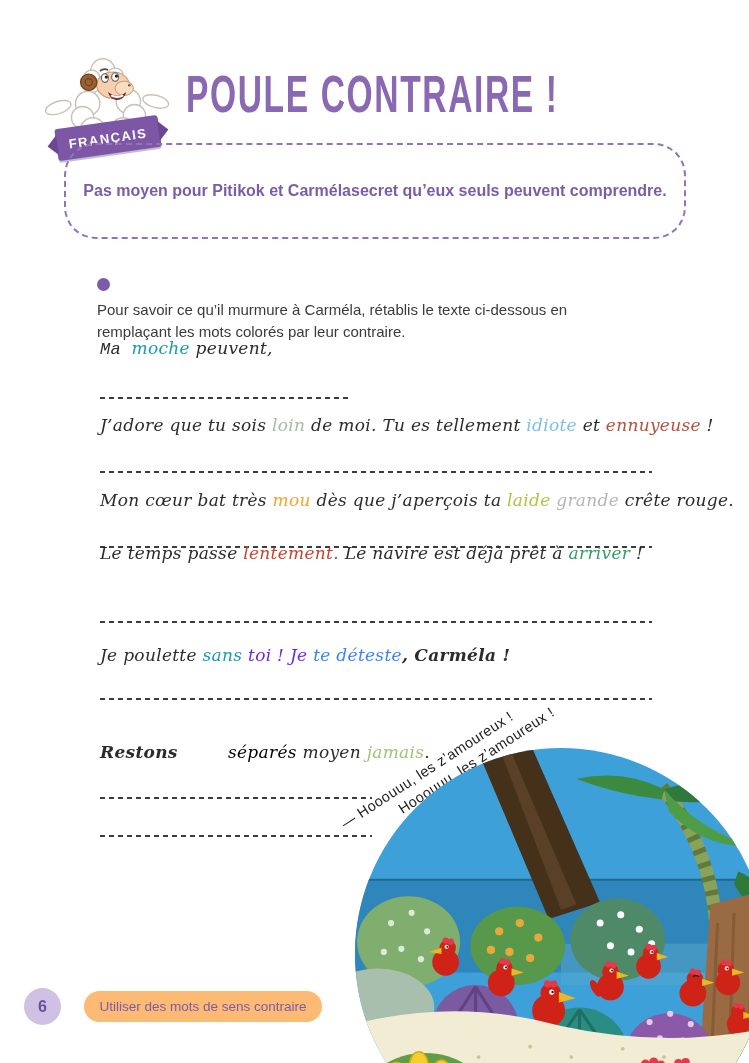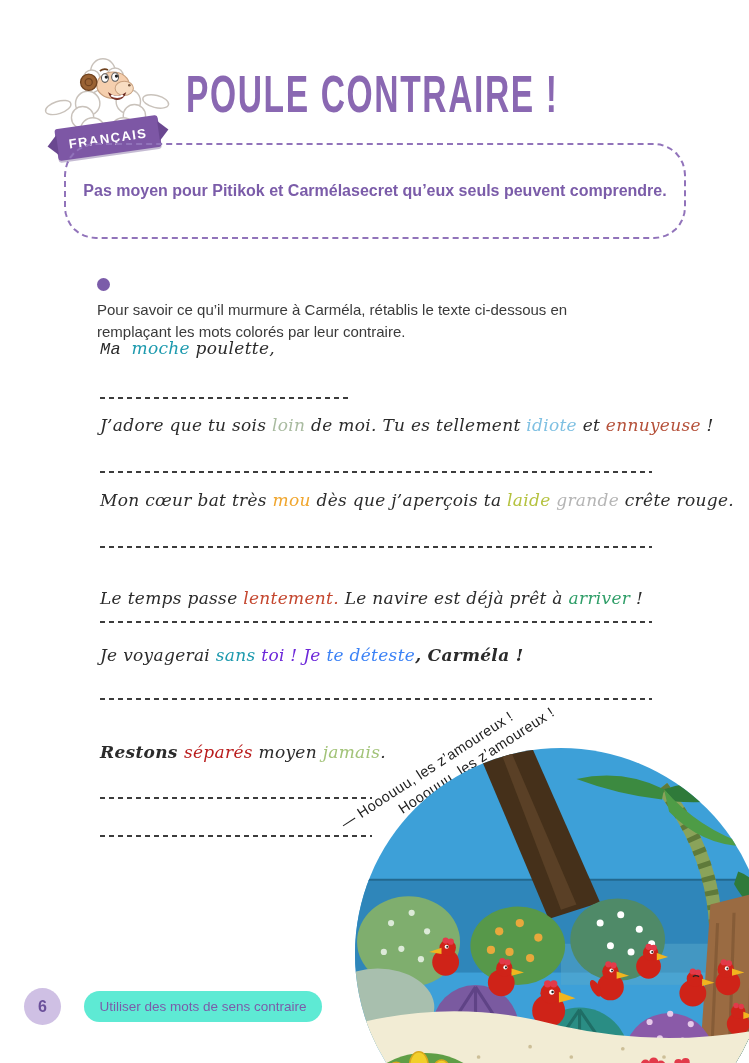--- a/index.html
+++ b/index.html
@@ -58,21 +58,21 @@
   .caption .l2{margin-left:56px;margin-top:3px;}
   .scene{position:absolute;left:355px;top:748px;width:412px;height:412px;}
   
   .page-num{
     position:absolute;left:24px;top:988px;width:37px;height:37px;border-radius:50%;
     background:#cfc0e4;color:#6a4f9a;font-weight:bold;font-size:16px;
     display:flex;align-items:center;justify-content:center;
   }
   .skill-pill{
     position:absolute;left:84px;top:991px;width:238px;height:31px;border-radius:16px;
-    background:#5eead4;color:#7b5ca9;font-size:13.5px;
+    background:#fdba74;color:#7b5ca9;font-size:13.5px;
     display:flex;align-items:center;justify-content:center;
   }
 </style>
 </head>
 <body>
 
 <div class="page">
 
   <svg class="mascot" viewBox="0 0 130 105">
     <g stroke="#c9c2bb" stroke-width="1.4" fill="#ffffff">
@@ -113,36 +113,36 @@
   <div class="intro-box">
     <div>Pas moyen pour Pitikok et Carméla</div>
     <div>secret qu’eux seuls peuvent comprendre.</div>
   </div>
 
   <div class="instruction">
     <span class="bullet"></span>
     <span class="instruction-text">Pour savoir ce qu’il murmure à Carméla, rétablis le texte ci-dessous en remplaçant les mots colorés par leur contraire.</span>
   </div>
 
-  <div class="letter-line" style="top:338px"><span style="color: rgb(43, 43, 43); font-family: Liberation Mono, monospace;">Ma </span><span style="color: rgb(29, 154, 174);">moche</span><span style="color: rgb(43, 43, 43);"> poulette,</span></div>
+  <div class="letter-line" style="top:338px"><span style="color: rgb(43, 43, 43); font-family: Liberation Mono, monospace;">Ma </span><span style="color: rgb(29, 154, 174);">moche</span><span style="color: rgb(43, 43, 43);"> peuvent,</span></div>
   <div class="dash" style="top:397px;left:100px;width:248px"></div>
 
   <div class="letter-line" style="top:415px"><span style="color: rgb(43, 43, 43);">J’adore que tu sois </span><span style="color: rgb(169, 187, 160);">loin</span><span style="color: rgb(43, 43, 43);"> de moi. Tu es tellement </span><span style="color: rgb(127, 192, 226);">idiote</span><span style="color: rgb(43, 43, 43);"> et </span><span style="color: rgb(181, 81, 58);">ennuyeuse</span><span style="color: rgb(43, 43, 43);"> !</span></div>
   <div class="dash" style="top:471px;left:100px;width:552px"></div>
 
   <div class="letter-line" style="top:490px"><span style="color: rgb(43, 43, 43);">Mon cœur bat très </span><span style="color: rgb(240, 166, 46);">mou</span><span style="color: rgb(43, 43, 43);"> dès que j’aperçois ta </span><span style="color: rgb(181, 194, 63);">laide</span><span style="color: rgb(43, 43, 43);"> </span><span style="color: rgb(181, 181, 181);">grande</span><span style="color: rgb(43, 43, 43);"> crête rouge.</span></div>
   <div class="dash" style="top:546px;left:100px;width:552px"></div>
 
-  <div class="letter-line" style="top:588px"><span style="color: rgb(43, 43, 43);">Le temps passe </span><span style="color: rgb(196, 70, 46);">lentement.</span><span style="color: rgb(43, 43, 43);"> Le navire est déjà prêt à </span><span style="color: rgb(47, 158, 104);">arriver</span><span style="color: rgb(43, 43, 43);"> !</span></div>
+  <div class="letter-line" style="top:543px"><span style="color: rgb(43, 43, 43);">Le temps passe </span><span style="color: rgb(196, 70, 46);">lentement.</span><span style="color: rgb(43, 43, 43);"> Le navire est déjà prêt à </span><span style="color: rgb(47, 158, 104);">arriver</span><span style="color: rgb(43, 43, 43);"> !</span></div>
   <div class="dash" style="top:621px;left:100px;width:552px"></div>
 
-  <div class="letter-line" style="top:645px"><span style="color: rgb(43, 43, 43);">Je voyagerai </span><span style="color: rgb(29, 154, 174);">sans</span><span style="color: #6d28d9;"> toi ! Je </span><span style="color: #3b82f6;">te déteste</span><span style="color: rgb(43, 43, 43); font-weight: bold;">, Carméla !</span></div>
+  <div class="letter-line" style="top:645px"><span style="color: rgb(43, 43, 43);">Je poulette </span><span style="color: rgb(29, 154, 174);">sans</span><span style="color: #6d28d9;"> toi ! Je </span><span style="color: #3b82f6;">te déteste</span><span style="color: rgb(43, 43, 43); font-weight: bold;">, Carméla !</span></div>
   <div class="dash" style="top:698px;left:100px;width:552px"></div>
 
-  <div class="letter-line" style="top:742px"><span style="color: rgb(43, 43, 43); font-weight: bold;">Restons </span><span style="color: #b91c1c;">séparés</span><span style="color: rgb(43, 43, 43);"> moyen </span><span style="color: rgb(162, 195, 120);">jamais</span><span style="color: rgb(43, 43, 43);">.</span></div>
+  <div class="letter-line" style="top:742px"><span style="color: rgb(43, 43, 43); font-weight: bold;">Restons </span><span style="color: #000000; margin-left: 44px;">séparés</span><span style="color: rgb(43, 43, 43);"> moyen </span><span style="color: rgb(162, 195, 120);">jamais</span><span style="color: rgb(43, 43, 43);">.</span></div>
   <div class="dash" style="top:797px;left:100px;width:272px"></div>
   <div class="dash" style="top:835px;left:100px;width:272px"></div>
 
   <div class="caption">
     <div class="l1">— Hooouuu, les z’amoureux !</div>
     <div class="l2">Hooouuu, les z’amoureux !</div>
   </div>
 
   <svg class="scene" viewBox="0 0 400 400">
     <defs>

